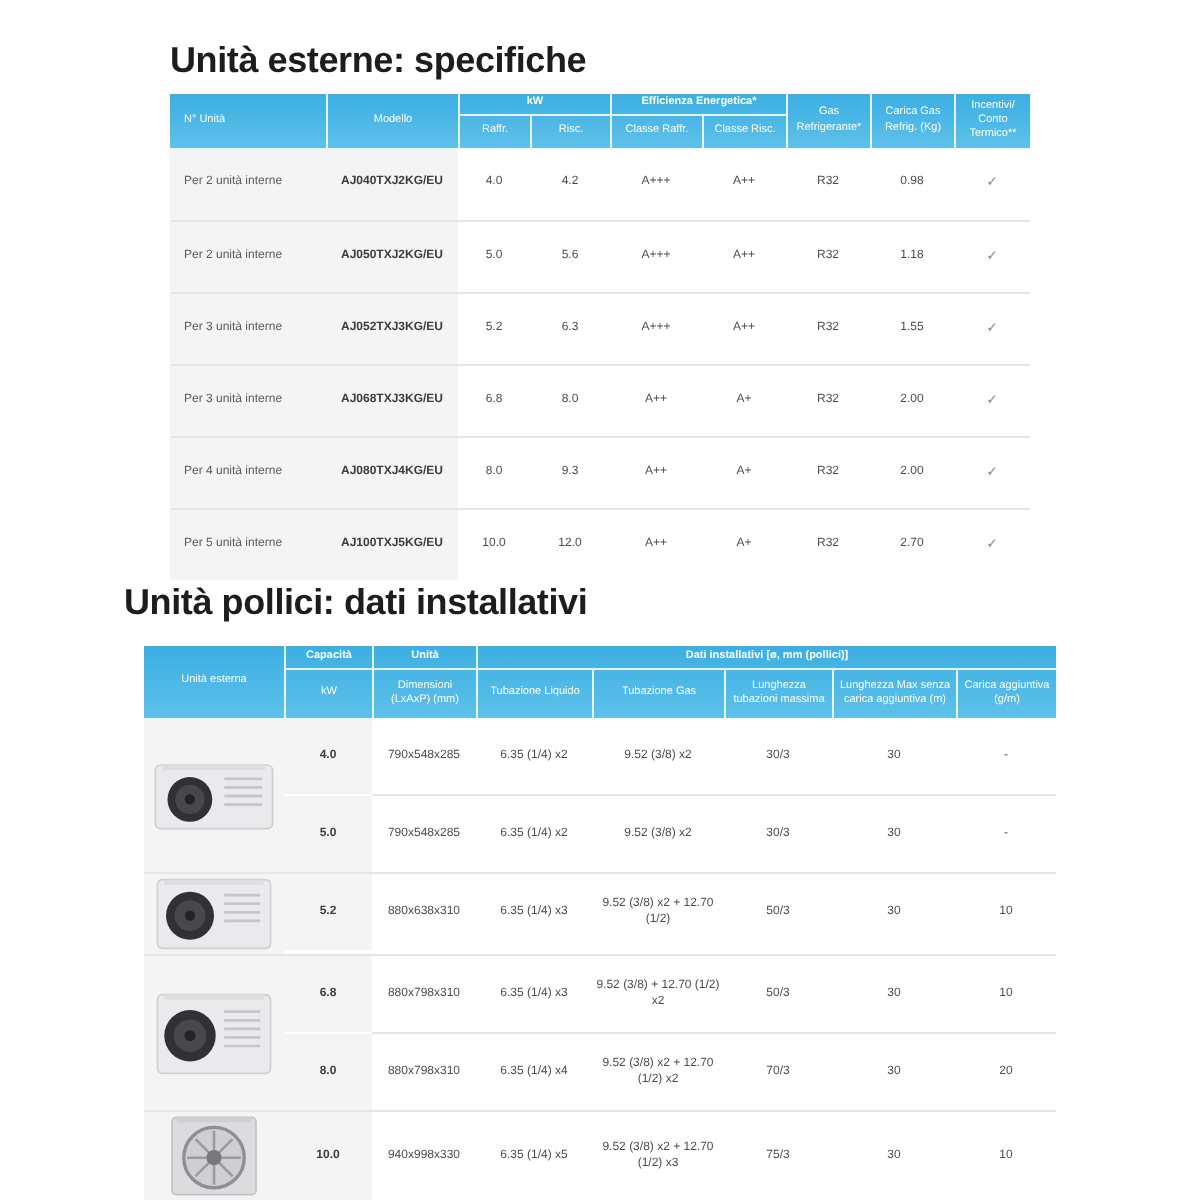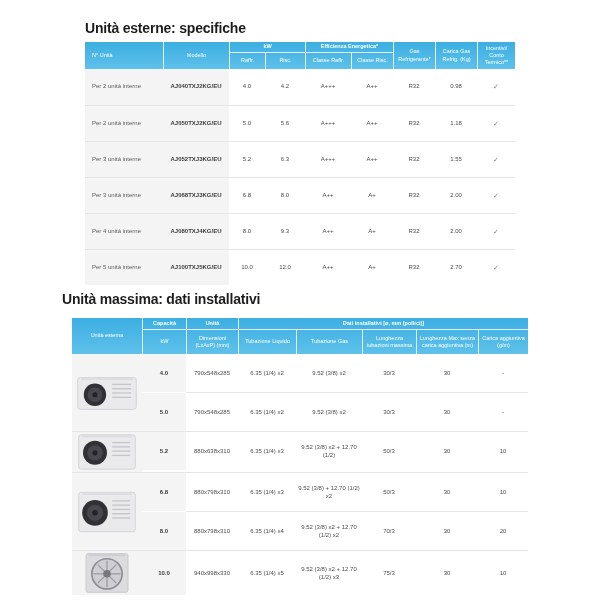--- a/index.html
+++ b/index.html
@@ -1,20 +1,20 @@
 <!DOCTYPE html>
 <html><head>
 <meta charset="utf-8">
 <style>
   * { margin:0; padding:0; box-sizing:border-box; }
   html,body { width:600px; height:600px; }
   body { background:#ffffff; font-family:"Liberation Sans", sans-serif; }
   .page { position:relative; width:600px; height:600px; background:#fff; overflow:hidden; }
 
-  .doc-title { font-size:14px; font-weight:bold; color:#1d1d1d; letter-spacing:-0.2px; }
+  .doc-title { font-size:18px; font-weight:bold; color:#1d1d1d; letter-spacing:-0.2px; }
 
   
   .thead { background:linear-gradient(#3caee2,#5ec1ea); color:#fff; }
   .hc { display:flex; flex-direction:column; align-items:center; justify-content:center;
         text-align:center; font-size:5.5px; line-height:1.3; padding:1px 2px;
         border-left:1px solid rgba(255,255,255,.85); }
   .hc.noleft { border-left:none; }
   .hc.left { align-items:flex-start; text-align:left; padding-left:7px; }
   .hc.groupcell { font-weight:bold; border-bottom:1px solid rgba(255,255,255,.85); }
   .hc.plain-group { font-weight:bold; }
@@ -149,21 +149,21 @@
       <div class="cell">12.0</div>
       <div class="cell">A++</div>
       <div class="cell">A+</div>
       <div class="cell">R32</div>
       <div class="cell">2.70</div>
       <div class="cell checkc">✓</div>
     </div>
   </section>
 
   <section class="sec2">
-    <h2 class="doc-title">Unità massima: dati installativi</h2>
+    <h2 class="doc-title">Unità pollici: dati installativi</h2>
 
     <div class="t2">
       <div class="t2-head thead">
         <div class="hc noleft c1 r13">Unità esterna</div>
         <div class="hc plain-group groupcell c2 r1">Capacità</div>
         <div class="hc c2 r2">kW</div>
         <div class="hc plain-group groupcell c3 r1">Unità</div>
         <div class="hc c3 r2">Dimensioni (LxAxP) (mm)</div>
         <div class="hc groupcell r1" style="grid-column:4/9">Dati installativi [ø, mm (pollici)]</div>
         <div class="hc c4 r2">Tubazione Liquido</div>

